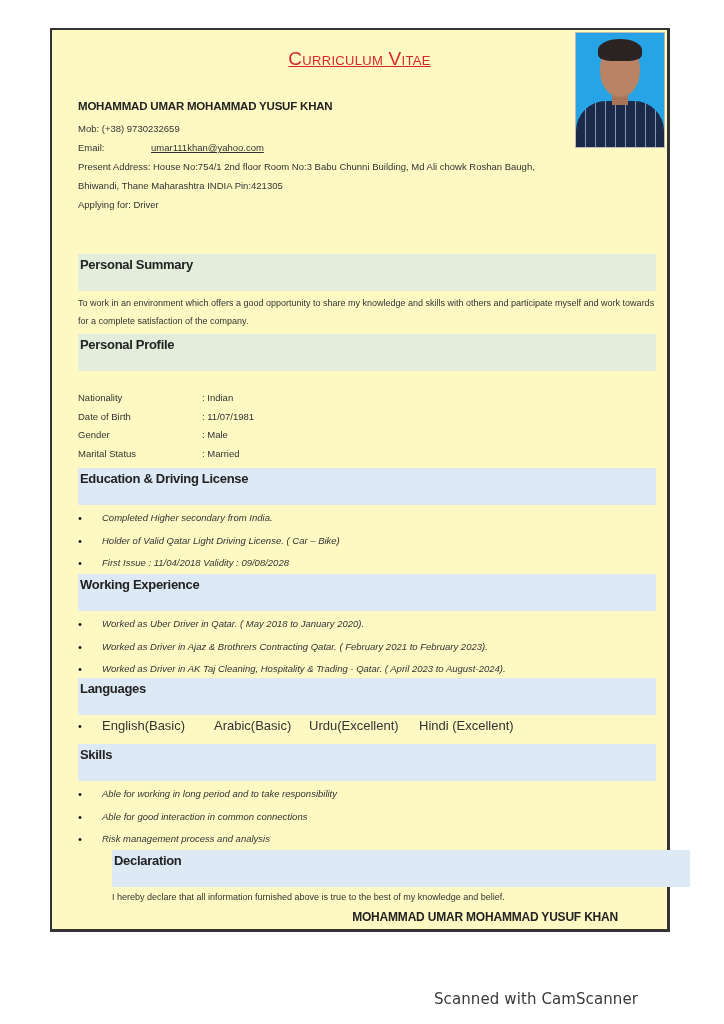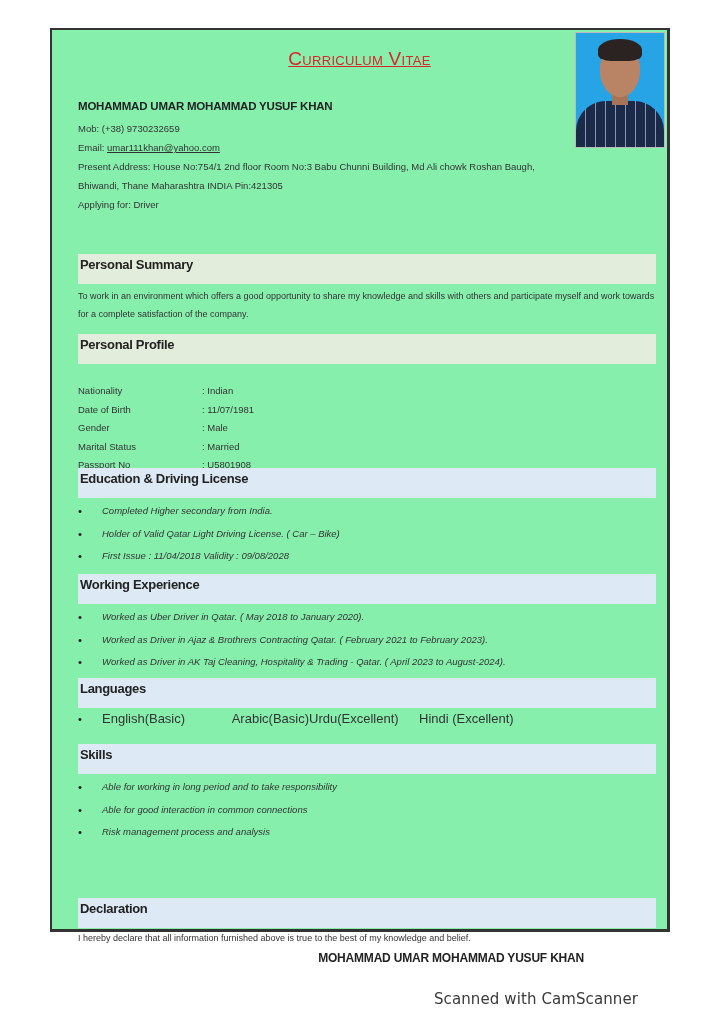--- a/index.html
+++ b/index.html
@@ -2,21 +2,21 @@
 <html><head>
 <meta charset="utf-8">
 <style>
   html, body { margin: 0; padding: 0; }
   body {
     width: 724px; height: 1024px; background: #ffffff; position: relative; overflow: hidden;
     font-family: "Liberation Sans", sans-serif; color: #222;
   }
   .page {
     position: absolute; left: 50px; top: 28px; width: 620px; height: 904px;
-    border: 2px solid #333; border-right-width: 3px; border-bottom-width: 3px; background: #86efac;
+    border: 2px solid #333; border-right-width: 3px; border-bottom-width: 3px; background: #fef9c3;
     box-sizing: border-box;
   }
   .title {
     position: absolute; left: 0; right: 0; top: 18px; text-align: center;
     font-size: 19px; color: #d8262b; text-decoration: underline; font-variant: small-caps;
     letter-spacing: 0.3px; font-weight: normal;
   }
   .photo {
     position: absolute; right: 2px; top: 2px; width: 88px; height: 114px;
     background: #27a4e6; overflow: hidden; border: 1px solid #bbb;
@@ -31,37 +31,37 @@
   }
   .photo .neck { position: absolute; left: 36px; top: 58px; width: 16px; height: 14px; background: #a87457; }
   .photo .shirt {
     position: absolute; left: 0; top: 68px; width: 88px; height: 50px; border-radius: 30px 30px 0 0;
     background: repeating-linear-gradient(90deg, #1c2a4a 0 9px, #8795b0 9px 10px),
                 #1c2a4a;
   }
   .header-block { position: absolute; left: 26px; top: 70px; width: 560px; }
   .name { font-weight: bold; font-size: 11.5px; margin-bottom: 7px; letter-spacing: -0.2px; }
   .line { font-size: 9.5px; line-height: 19px; color: #333; }
-  .line a { color: #333; text-decoration: underline; }
+  .line a { color: #333; text-decoration: underline; margin-left: 44px; }
   .section { position: absolute; left: 26px; width: 578px; }
   .sec-head {
-    height: 30px; line-height: 22px; padding-left: 2px; font-weight: bold; font-size: 13px; color: #222;
+    height: 37px; line-height: 22px; padding-left: 2px; font-weight: bold; font-size: 13px; color: #222;
     background: #dde9f5; letter-spacing: -0.3px;
   }
   .sec-head.green { background: #e2eedb; }
   .para { font-size: 9px; line-height: 18px; color: #333; margin-top: 3px; }
   .kv { display: flex; font-size: 9.5px; line-height: 18.5px; color: #333; }
   .kv .k { width: 124px; }
   ul.bl { list-style: none; margin: 2px 0 0; padding: 0; font-style: italic; }
   ul.bl li { position: relative; padding-left: 24px; font-size: 9.5px; line-height: 22.5px; color: #333; }
   ul.bl li::before { content: "\2022"; position: absolute; left: 0; font-size: 11px; color: #111; }
   .langs { display: flex; padding-left: 24px; position: relative; font-size: 13px; line-height: 22px; color: #333; }
   .langs::before { content: "\2022"; position: absolute; left: 0; font-size: 11px; color: #111; }
   .langs span:nth-child(1) { width: 112px; }
-  .langs span:nth-child(2) { width: 95px; text-align: right; }
+  .langs span:nth-child(2) { width: 95px; }
   .langs span:nth-child(3) { width: 110px; }
   .sign { text-align: right; padding-right: 72px; font-weight: bold; font-size: 12px; margin-top: 4px; letter-spacing: -0.2px; }
   .watermark {
     position: absolute; left: 434px; top: 990px; font-size: 15px; color: #3a3a3a;
     font-family: "DejaVu Sans", sans-serif; letter-spacing: 0.1px;
   }
 </style>
 </head>
 <body>
 
@@ -145,20 +145,20 @@
 
   <div class="section" style="top:714px;">
     <div class="sec-head">Skills</div>
     <ul class="bl">
       <li>Able for working in long period and to take responsibility</li>
       <li>Able for good interaction in common connections</li>
       <li>Risk management process and analysis</li>
     </ul>
   </div>
 
-  <div class="section" style="top:868px;">
+  <div class="section" style="top:820px;margin-left:34px;">
     <div class="sec-head">Declaration</div>
     <div class="para" style="margin-top:1px;">I hereby declare that all information furnished above is true to the best of my knowledge and belief.</div>
     <div class="sign">MOHAMMAD UMAR MOHAMMAD YUSUF KHAN</div>
   </div>
 </div>
 
 <div class="watermark">Scanned with CamScanner</div>
 
 </body></html>

